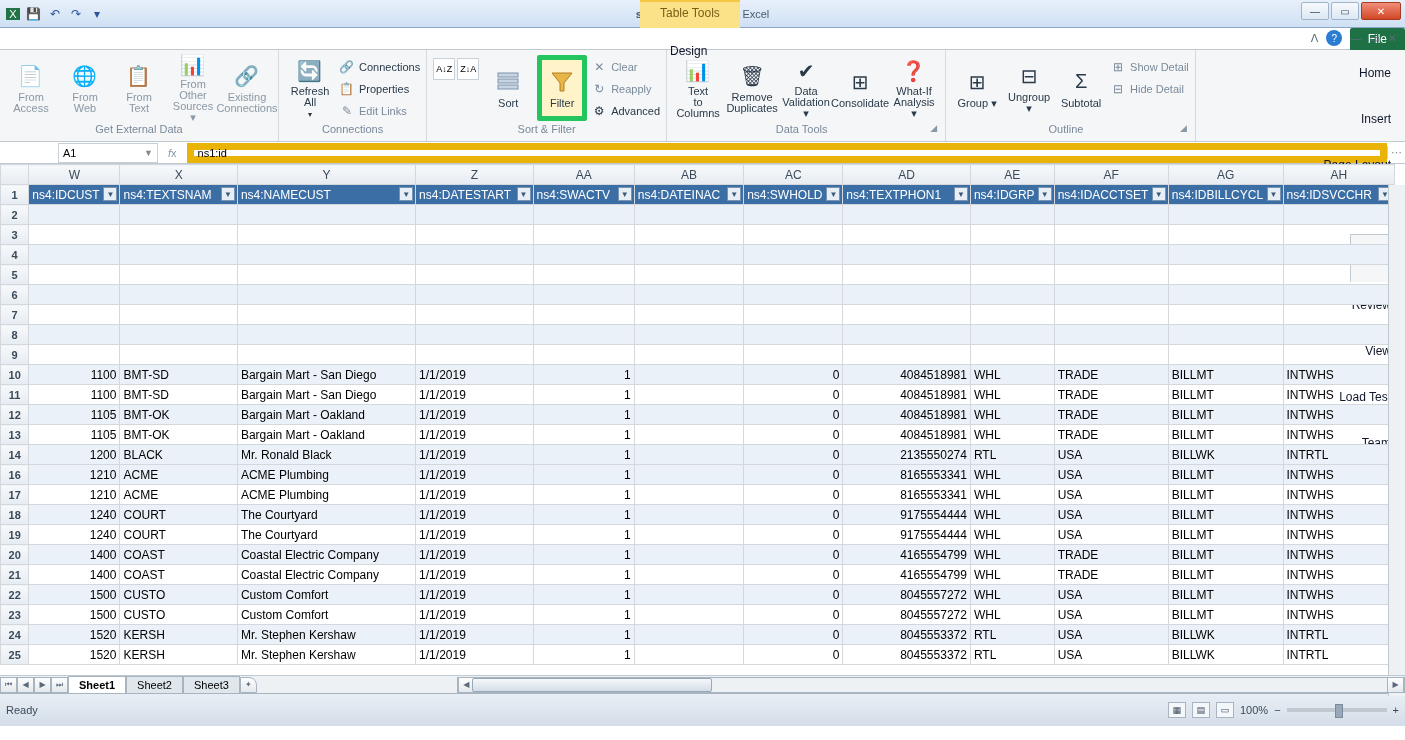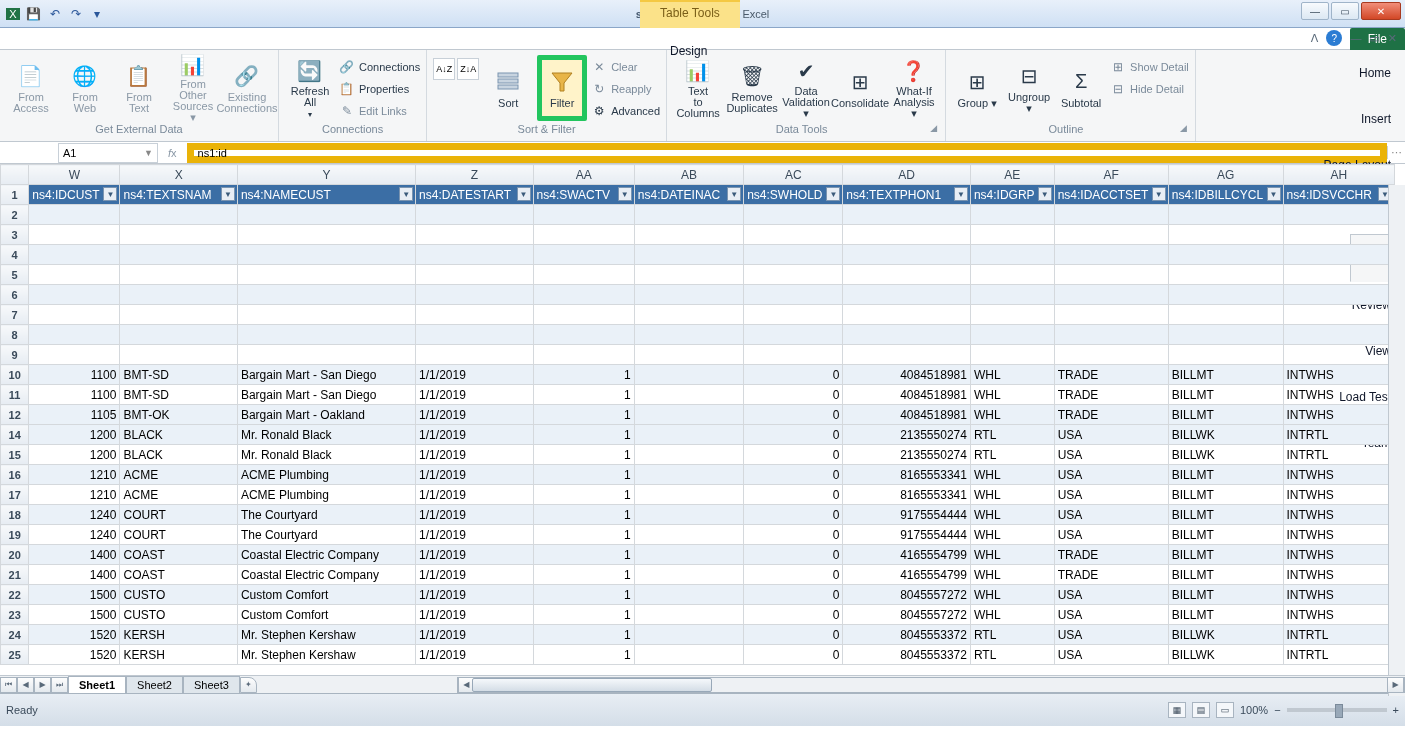--- a/index.html
+++ b/index.html
@@ -462,37 +462,37 @@
           <td class="cZ">1/1/2019</td>
           <td class="num cAA">1</td>
           <td class="cAB"></td>
           <td class="num cAC">0</td>
           <td class="num cAD">4084518981</td>
           <td class="cAE">WHL</td>
           <td class="cAF">TRADE</td>
           <td class="cAG">BILLMT</td>
           <td class="cAH">INTWHS</td>
         </tr>
+        <tr>
+          <th class="rh">13</th>
+          <td class="num cW">1105</td>
+          <td class="cX">BMT-OK</td>
+          <td class="cY">Bargain Mart - Oakland</td>
+          <td class="cZ">1/1/2019</td>
+          <td class="num cAA">1</td>
+          <td class="cAB"></td>
+          <td class="num cAC">0</td>
+          <td class="num cAD">4084518981</td>
+          <td class="cAE">WHL</td>
+          <td class="cAF">TRADE</td>
+          <td class="cAG">BILLMT</td>
+          <td class="cAH">INTWHS</td>
+        </tr>
         <tr class="band">
           <th class="rh">14</th>
-          <td class="num cW">1200</td>
-          <td class="cX">BLACK</td>
-          <td class="cY">Mr. Ronald Black</td>
-          <td class="cZ">1/1/2019</td>
-          <td class="num cAA">1</td>
-          <td class="cAB"></td>
-          <td class="num cAC">0</td>
-          <td class="num cAD">2135550274</td>
-          <td class="cAE">RTL</td>
-          <td class="cAF">USA</td>
-          <td class="cAG">BILLWK</td>
-          <td class="cAH">INTRTL</td>
-        </tr>
-        <tr>
-          <th class="rh">15</th>
           <td class="num cW">1200</td>
           <td class="cX">BLACK</td>
           <td class="cY">Mr. Ronald Black</td>
           <td class="cZ">1/1/2019</td>
           <td class="num cAA">1</td>
           <td class="cAB"></td>
           <td class="num cAC">0</td>
           <td class="num cAD">2135550274</td>
           <td class="cAE">RTL</td>
           <td class="cAF">USA</td>

